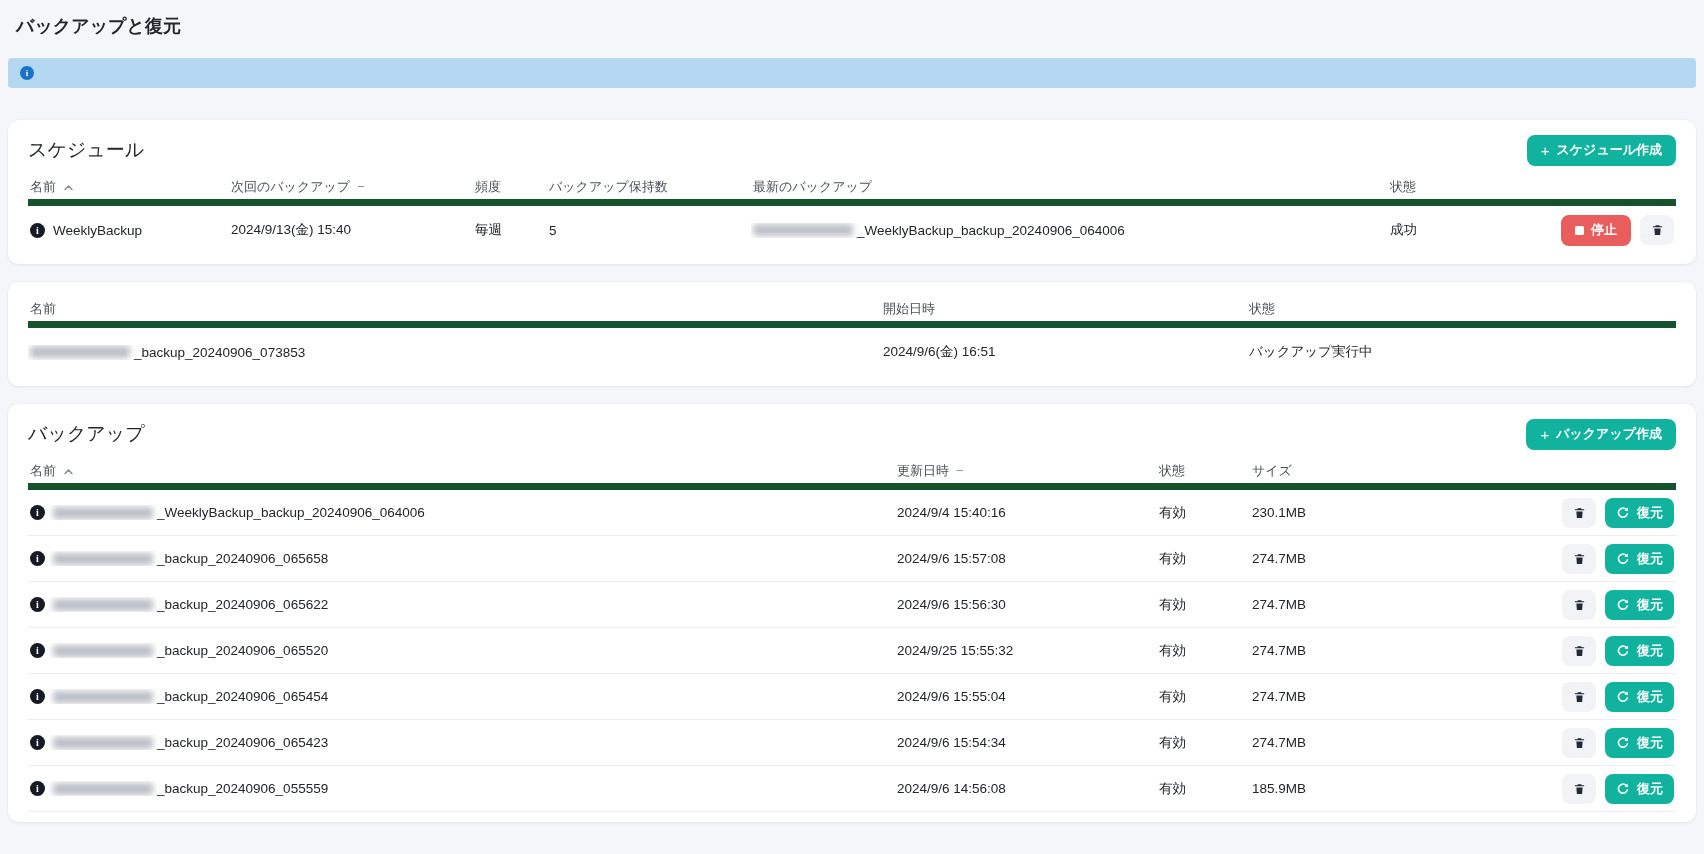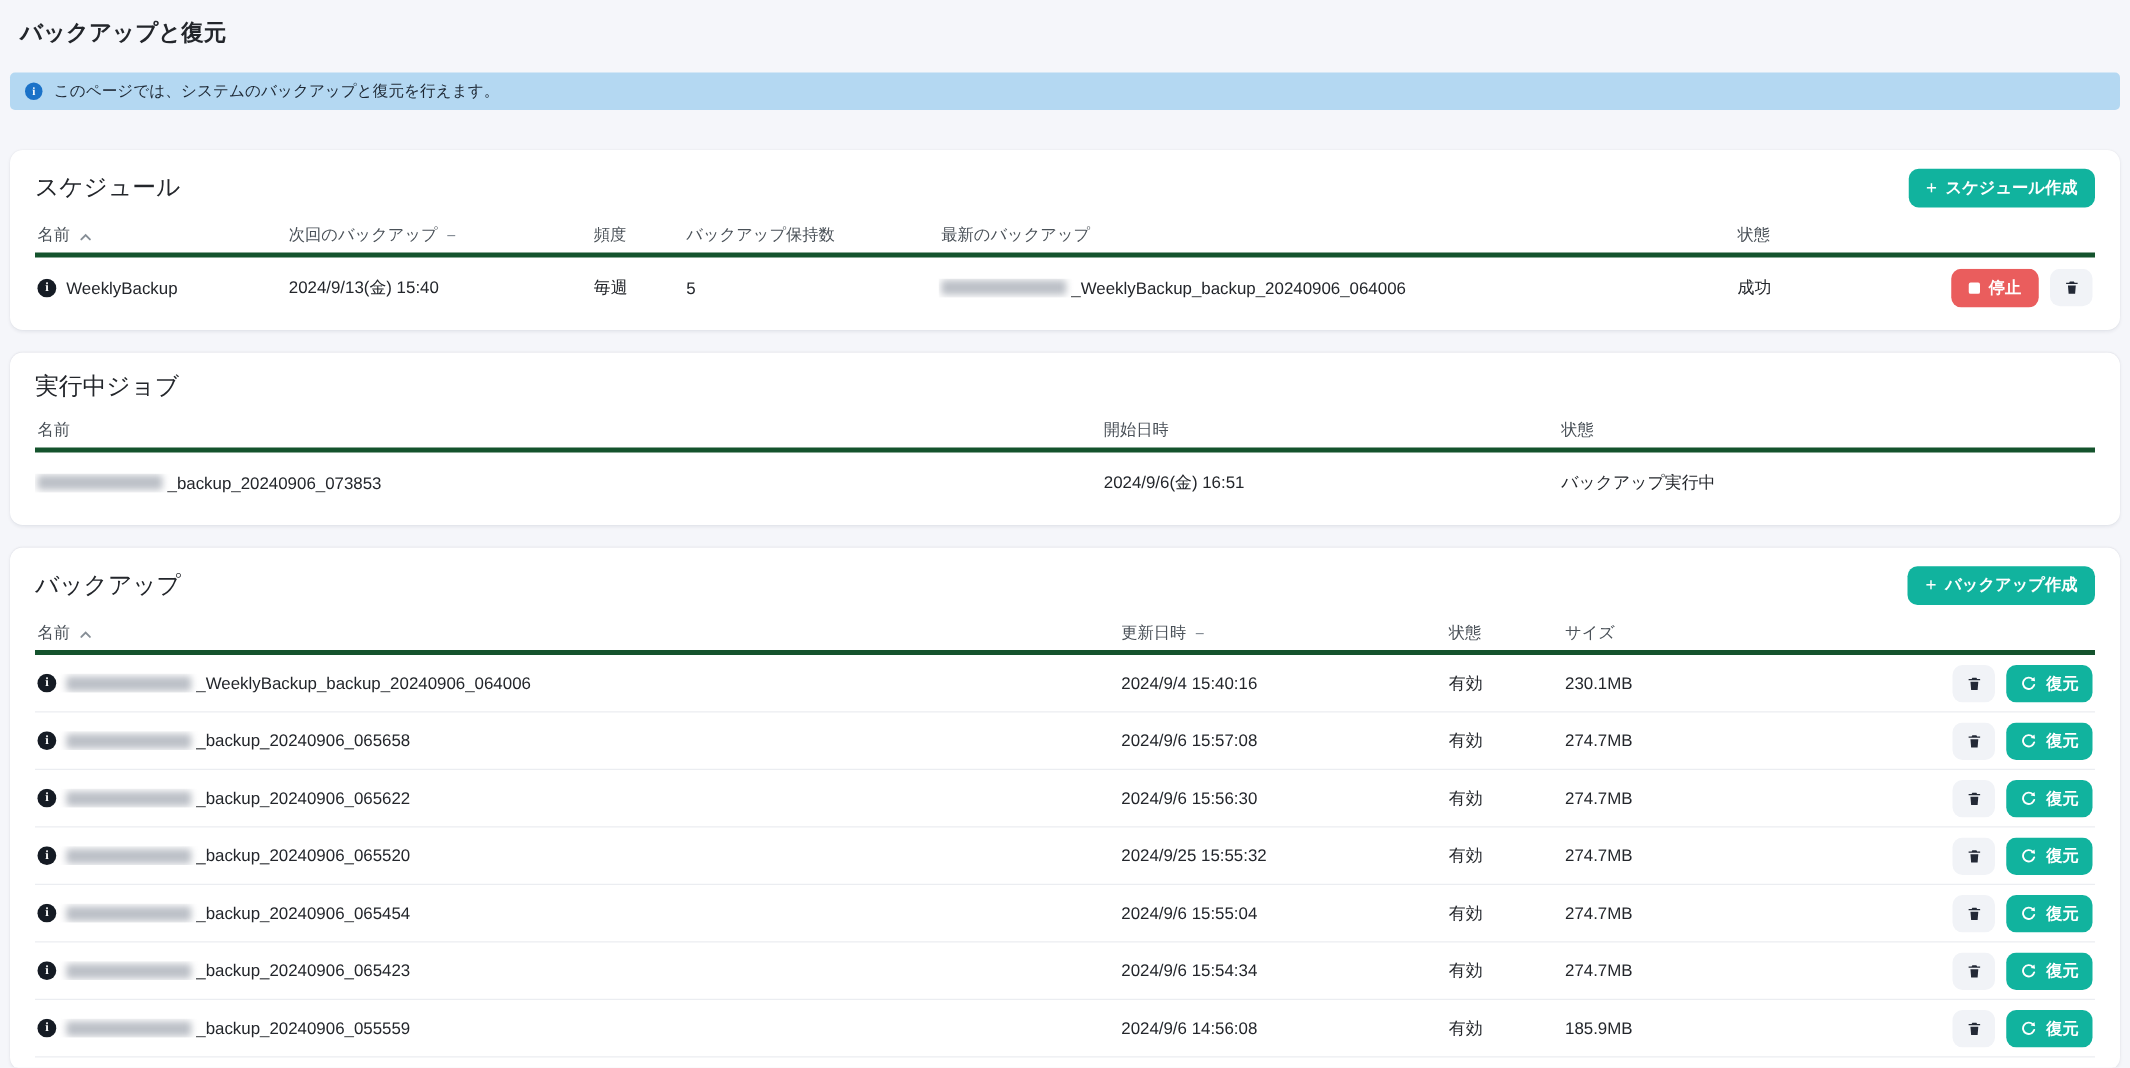--- a/index.html
+++ b/index.html
@@ -48,21 +48,21 @@
     width: 34px; height: 30px; border: none; cursor: pointer;
     background: #f1f3f7; border-radius: 8px; color: #232936;
     display: inline-flex; align-items: center; justify-content: center;
   }
 
   .grid { display: grid; align-items: center; }
   .sched-cols { grid-template-columns: 201px 244px 74px 204px 637px 110px 1fr; }
   .run-cols   { grid-template-columns: 853px 366px 1fr; }
   .bk-cols    { grid-template-columns: 867px 262px 93px 150px 1fr; }
 
-  .thead { height: 32px; border-bottom: 4px solid #14532d; }
+  .thead { height: 32px; border-bottom: 7px solid #14532d; }
   .thead .th {
     font-size: 13px; color: #4a5158; display: flex; align-items: center; gap: 7px;
     padding-left: 2px; white-space: nowrap;
   }
   .sort-minus { color: #868e96; font-size: 13px; }
   .sort-caret { display: inline-flex; margin-top: 2px; }
 
   .trow { height: 48px; font-size: 13.5px; color: #23262b; }
   .trow .cell { padding-left: 2px; white-space: nowrap; overflow: hidden; }
   .bk-row { height: 46px; border-bottom: 1px solid #ebedf1; }
@@ -85,21 +85,20 @@
 </style>
 </head>
 <body>
 
 <div class="page">
 
   <div class="page-title">バックアップと復元</div>
 
   <div class="banner">
     <span class="banner-icon">i</span>
-    <span>このページでは、システムのバックアップと復元を行えます。</span>
   </div>
 
   <div class="card">
     <div class="card-head">
       <div class="card-title">スケジュール</div>
       <button class="btn teal">
         <span class="plus">+</span>
         <span>スケジュール作成</span>
       </button>
     </div>
@@ -145,23 +144,20 @@
         <button class="icon-btn">
           <svg width="13" height="14" viewBox="0 0 24 24">
               <path fill="currentColor" d="M9 3h6l1 2h4.5v2h-17V5H8l1-2zM6.2 9h11.6l-1 12.2H7.2L6.2 9z"></path>
             </svg>
         </button>
       </div>
     </div>
   </div>
 
   <div class="card">
-    <div class="card-head" style="min-height:24px;">
-      <div class="card-title">実行中ジョブ</div>
-    </div>
 
     <div class="grid run-cols thead">
       <div class="th">名前</div>
       <div class="th">開始日時</div>
       <div class="th">状態</div>
     </div>
 
     <div class="grid run-cols trow">
       <div class="cell name-cell">
         <span class="blur-block"></span>

